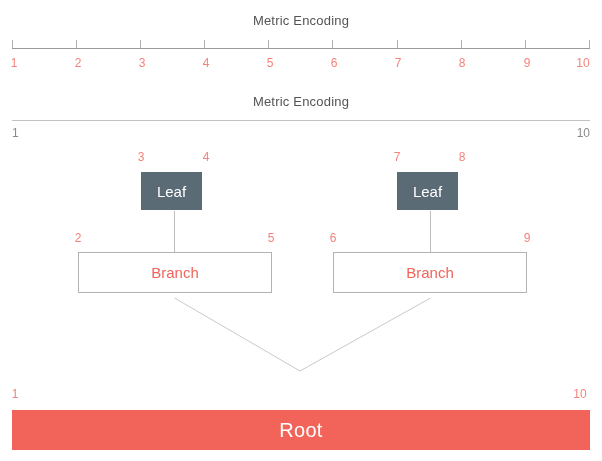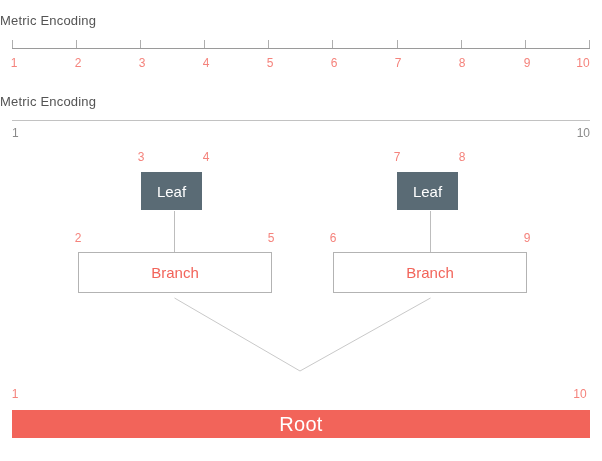--- a/index.html
+++ b/index.html
@@ -6,32 +6,32 @@
     --salmon:#f2645a;
     --salmon-light:#f5837c;
     --slate:#5a6b75;
     --title-gray:#545454;
     --label-gray:#8a8a8a;
   }
   *{box-sizing:border-box;}
   body{margin:0;background:#fff;font-family:"Liberation Sans",sans-serif;}
   .canvas{position:relative;width:602px;height:461px;background:#ffffff;overflow:hidden;}
   .abs{position:absolute;}
-  .sec-title{position:absolute;left:0;width:602px;text-align:left;font-size:13px;color:var(--title-gray);letter-spacing:.2px;}
+  .sec-title{position:absolute;left:0;width:602px;text-align:center;font-size:13px;color:var(--title-gray);letter-spacing:.2px;}
   .hline{position:absolute;height:1px;}
   .ruler-line{background:#9a9a9a;}
   .thin-line{background:#c2c2c2;}
   .tick{position:absolute;width:1px;height:8px;top:40px;background:#aeaeae;}
   .numlabel{position:absolute;transform:translateX(-50%);font-size:12px;color:var(--salmon-light);white-space:nowrap;}
   .graylabel{position:absolute;font-size:12px;color:var(--label-gray);white-space:nowrap;}
   .leaf-box{position:absolute;width:61px;height:38px;background:var(--slate);color:#ffffff;
             display:flex;align-items:center;justify-content:center;font-size:15px;}
   .branch-box{position:absolute;width:194px;height:41px;background:#ffffff;border:1px solid #b3b3b3;
             color:var(--salmon);display:flex;align-items:center;justify-content:center;font-size:15px;}
-  .root-bar{position:absolute;left:12px;top:410px;width:578px;height:28px;background:var(--salmon);
+  .root-bar{position:absolute;left:12px;top:410px;width:578px;height:40px;background:var(--salmon);
             color:#ffffff;display:flex;align-items:center;justify-content:center;font-size:20px;letter-spacing:.3px;}
   svg{display:block;}
 </style>
 </head>
 <body>
 
 <div class="canvas">
 
   <div class="sec-title" style="top:13px">Metric Encoding</div>
   <div class="hline ruler-line" style="left:12px;top:48px;width:578px"></div>

